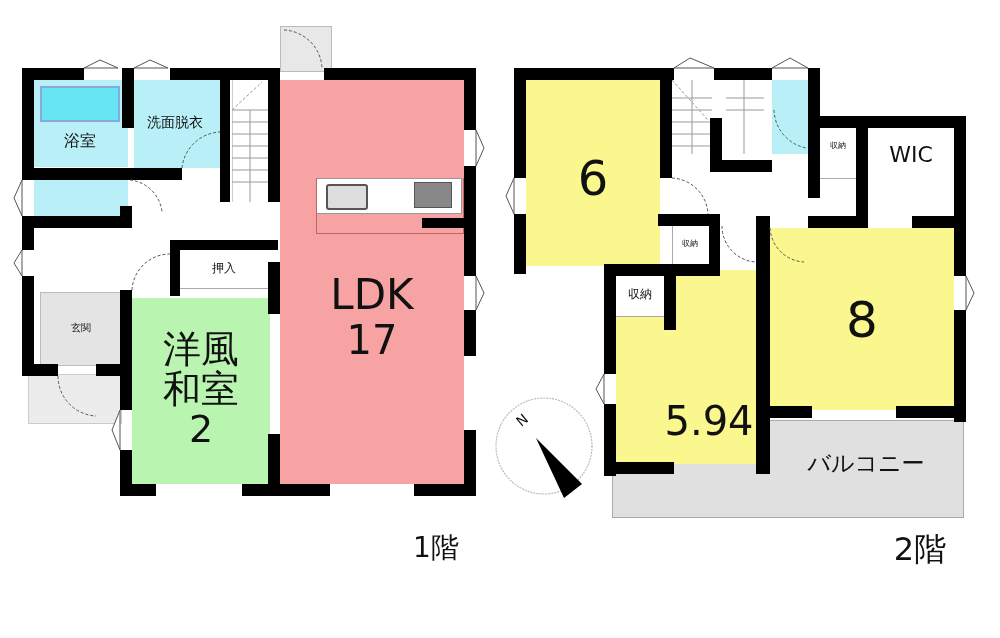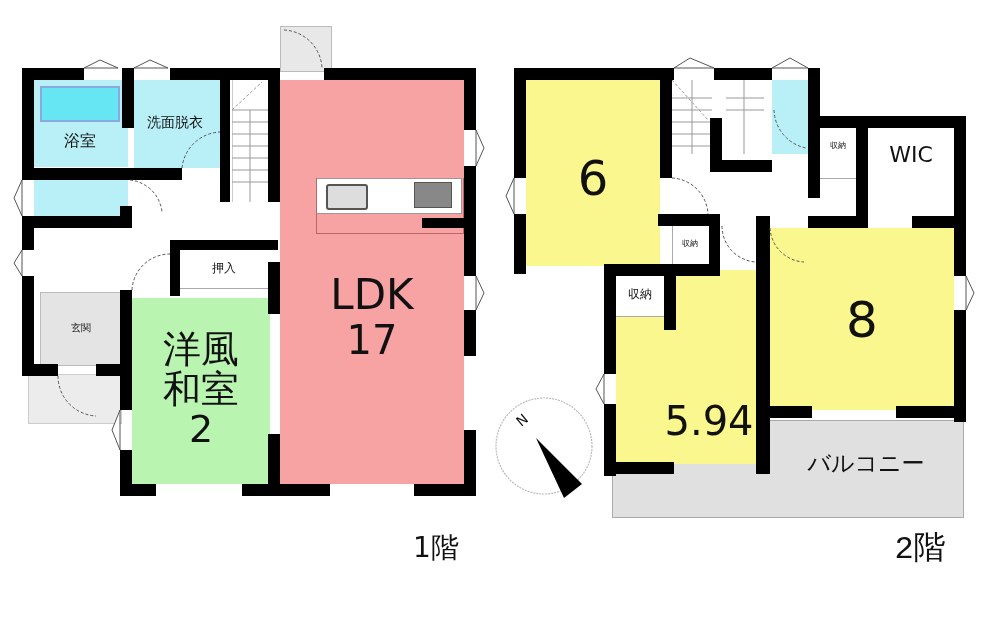--- a/index.html
+++ b/index.html
@@ -188,14 +188,14 @@
 
   <div class="lbl" style="left:526px;top:150px;width:134px;height:56px;font-size:48px;">6</div>
   <div class="lbl" style="left:639px;top:360px;width:140px;height:50px;font-size:40px;margin-top:36px;">5.94</div>
   <div class="lbl" style="left:770px;top:290px;width:184px;height:60px;font-size:50px;">8</div>
   <div class="lbl" style="left:672px;top:236px;width:36px;height:16px;font-size:8px;">収納</div>
   <div class="lbl" style="left:616px;top:284px;width:48px;height:20px;font-size:12px;">収納</div>
   <div class="lbl" style="left:820px;top:138px;width:36px;height:16px;font-size:8px;">収納</div>
   <div class="lbl" style="left:868px;top:139px;width:86px;height:32px;font-size:22px;">WIC</div>
   <div class="lbl" style="left:776px;top:446px;width:180px;height:34px;font-size:23px;">バルコニー</div>
 
-  <div class="lbl" style="left:884px;top:530px;width:72px;height:40px;font-size:32px;font-family:Liberation Mono, monospace;">2階</div>
+  <div class="lbl" style="left:884px;top:530px;width:72px;height:40px;font-size:32px;">2階</div>
 </div>
 
 </body></html>

